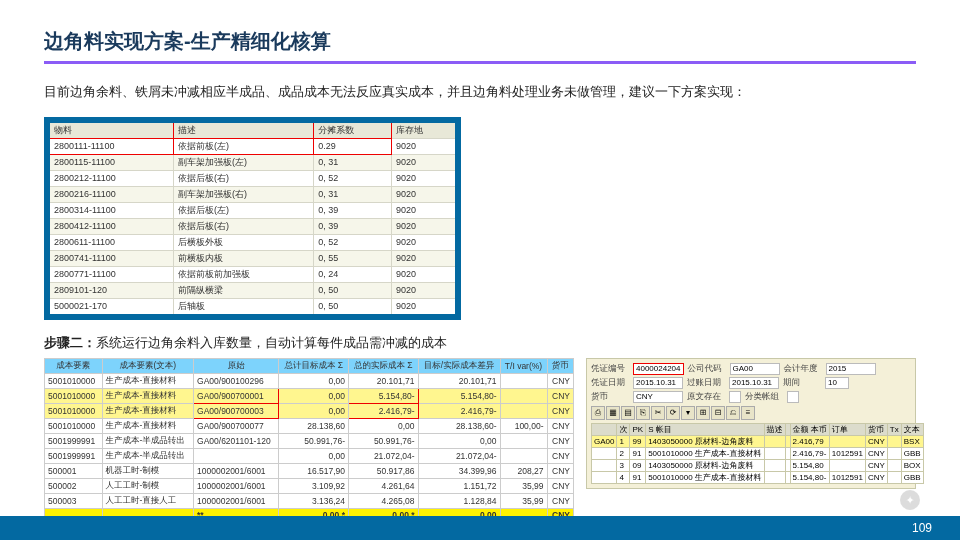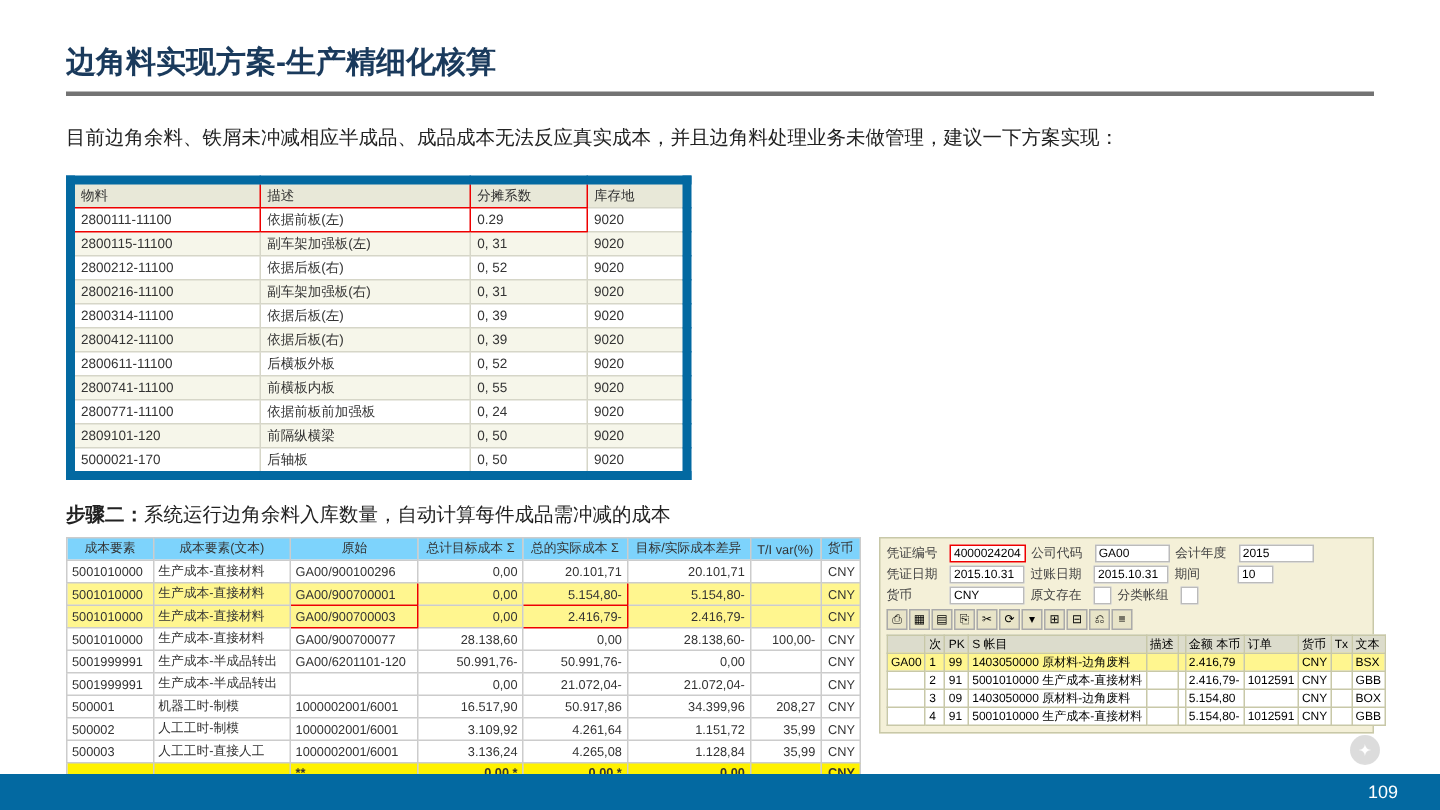--- a/index.html
+++ b/index.html
@@ -1,18 +1,18 @@
 <!DOCTYPE html>
 <html><head>
 <meta charset="utf-8">
 <style>
 *{margin:0;padding:0;box-sizing:border-box}
 body{width:960px;height:540px;background:#fff;font-family:"Microsoft YaHei",Arial,sans-serif;position:relative;overflow:hidden}
 .slide{width:100%;height:100%;padding:28px 44px 0 44px;position:relative}
-.title{font-size:20px;font-weight:bold;color:#1a3a5c;border-bottom:3px solid #737373;padding-bottom:6px;margin-bottom:18px;display:inline-block;width:100%}
+.title{font-size:20px;font-weight:bold;color:#1a3a5c;border-bottom:3px solid #8b5cf6;padding-bottom:6px;margin-bottom:18px;display:inline-block;width:100%}
 .intro{font-size:13px;color:#222;margin-bottom:14px;line-height:1.6}
 .step-label{font-size:13px;font-weight:bold;color:#222;margin-bottom:6px}
 .step-label b{font-weight:bold}
 .step-text{font-weight:normal}
 .t1{width:417px;border-collapse:collapse;font-size:9px;color:#333;background:#fff;margin-bottom:14px;border:6px solid #0369a1}
 .t1 th,.t1 td{border:1px solid #d6d6c8;padding:1px 4px;text-align:left;white-space:nowrap}
 .t1 th{background:#e8e8d8;font-weight:normal}
 .t1 tr:nth-child(even) td{background:#f6f6ea}
 .t1 tr:nth-child(odd) td{background:#fff}
 .redbox{border:1.5px solid #e00!important}

